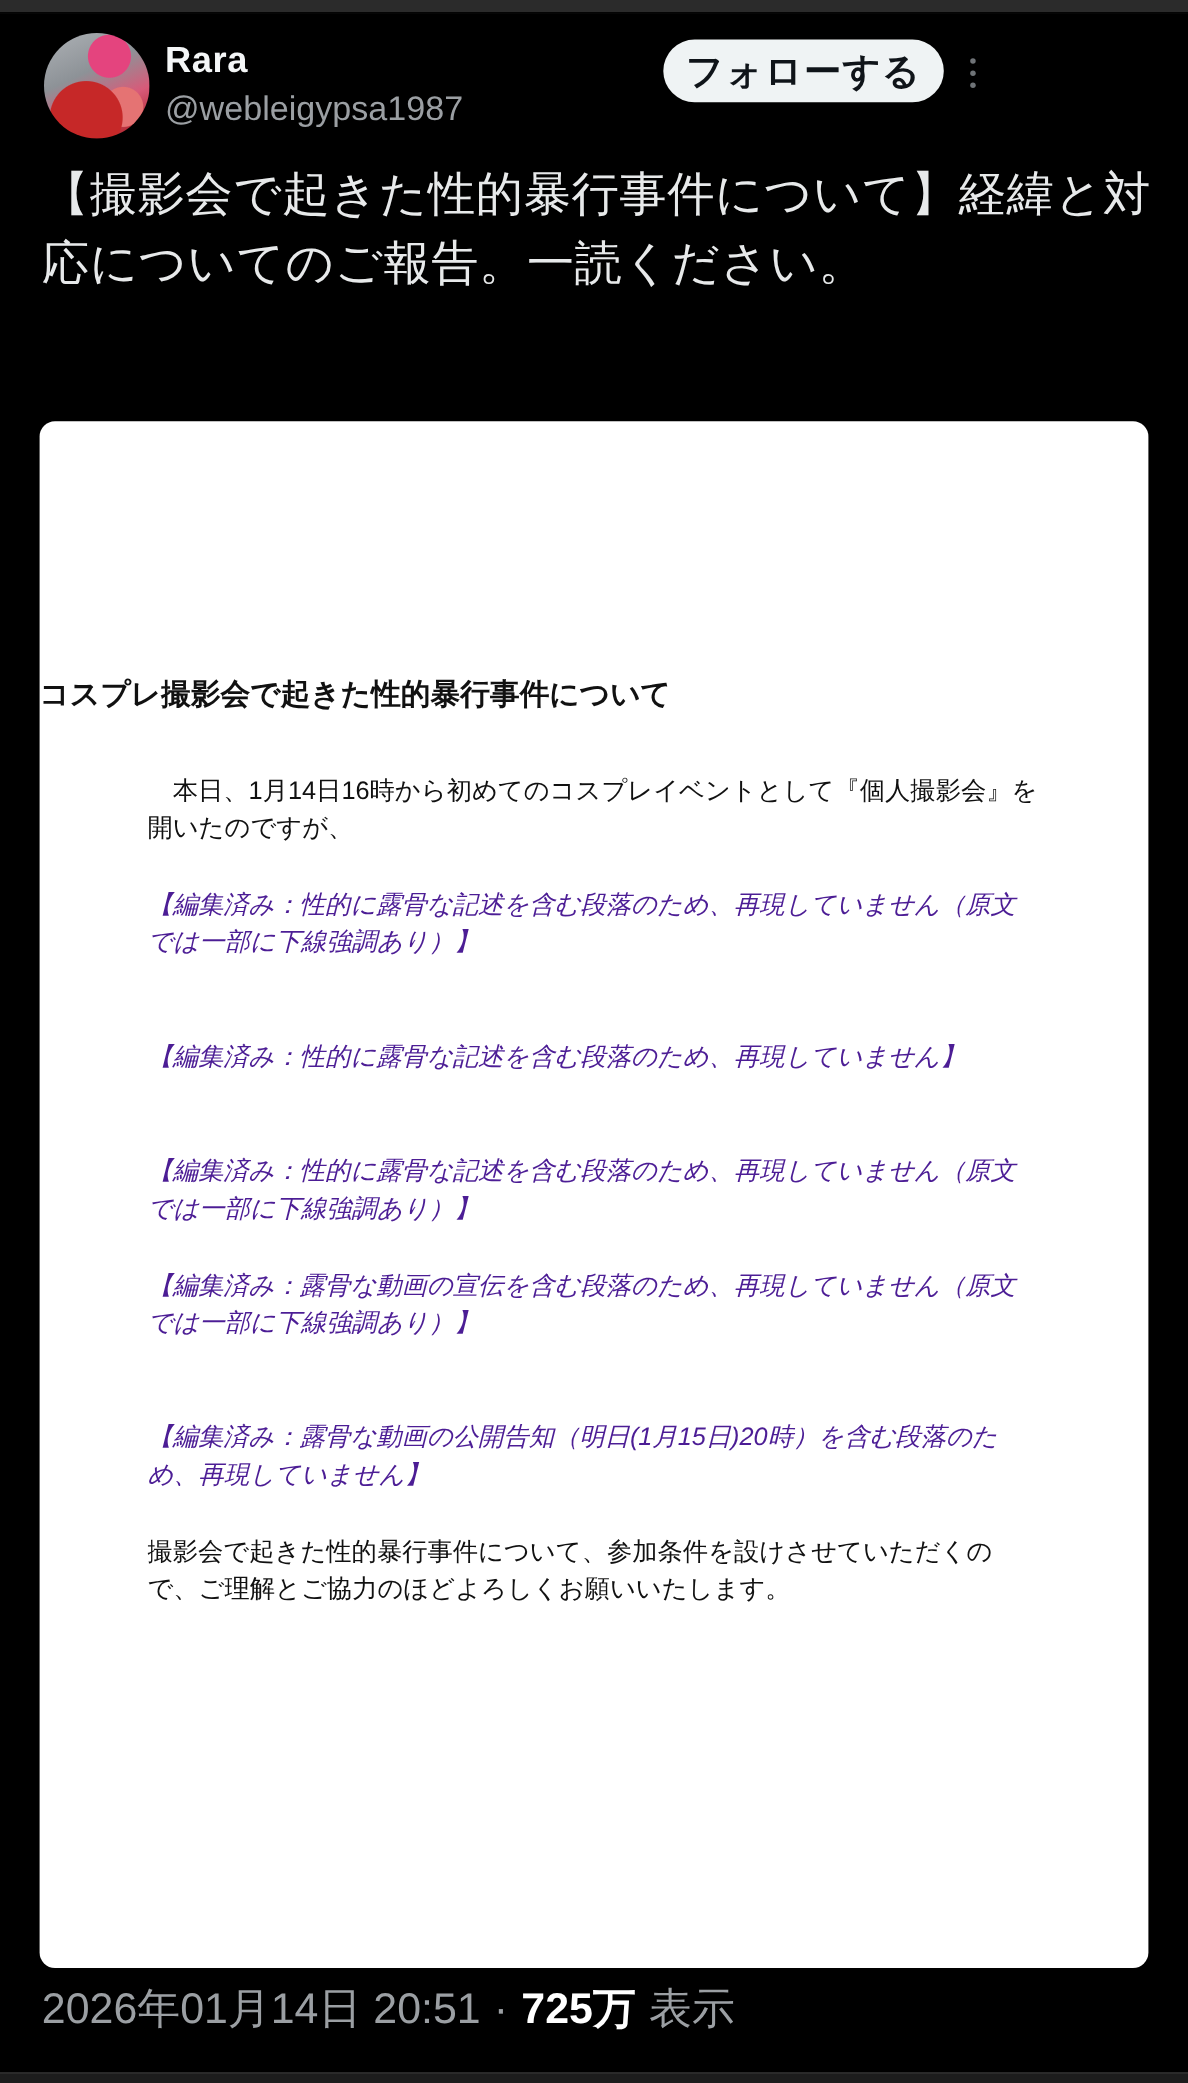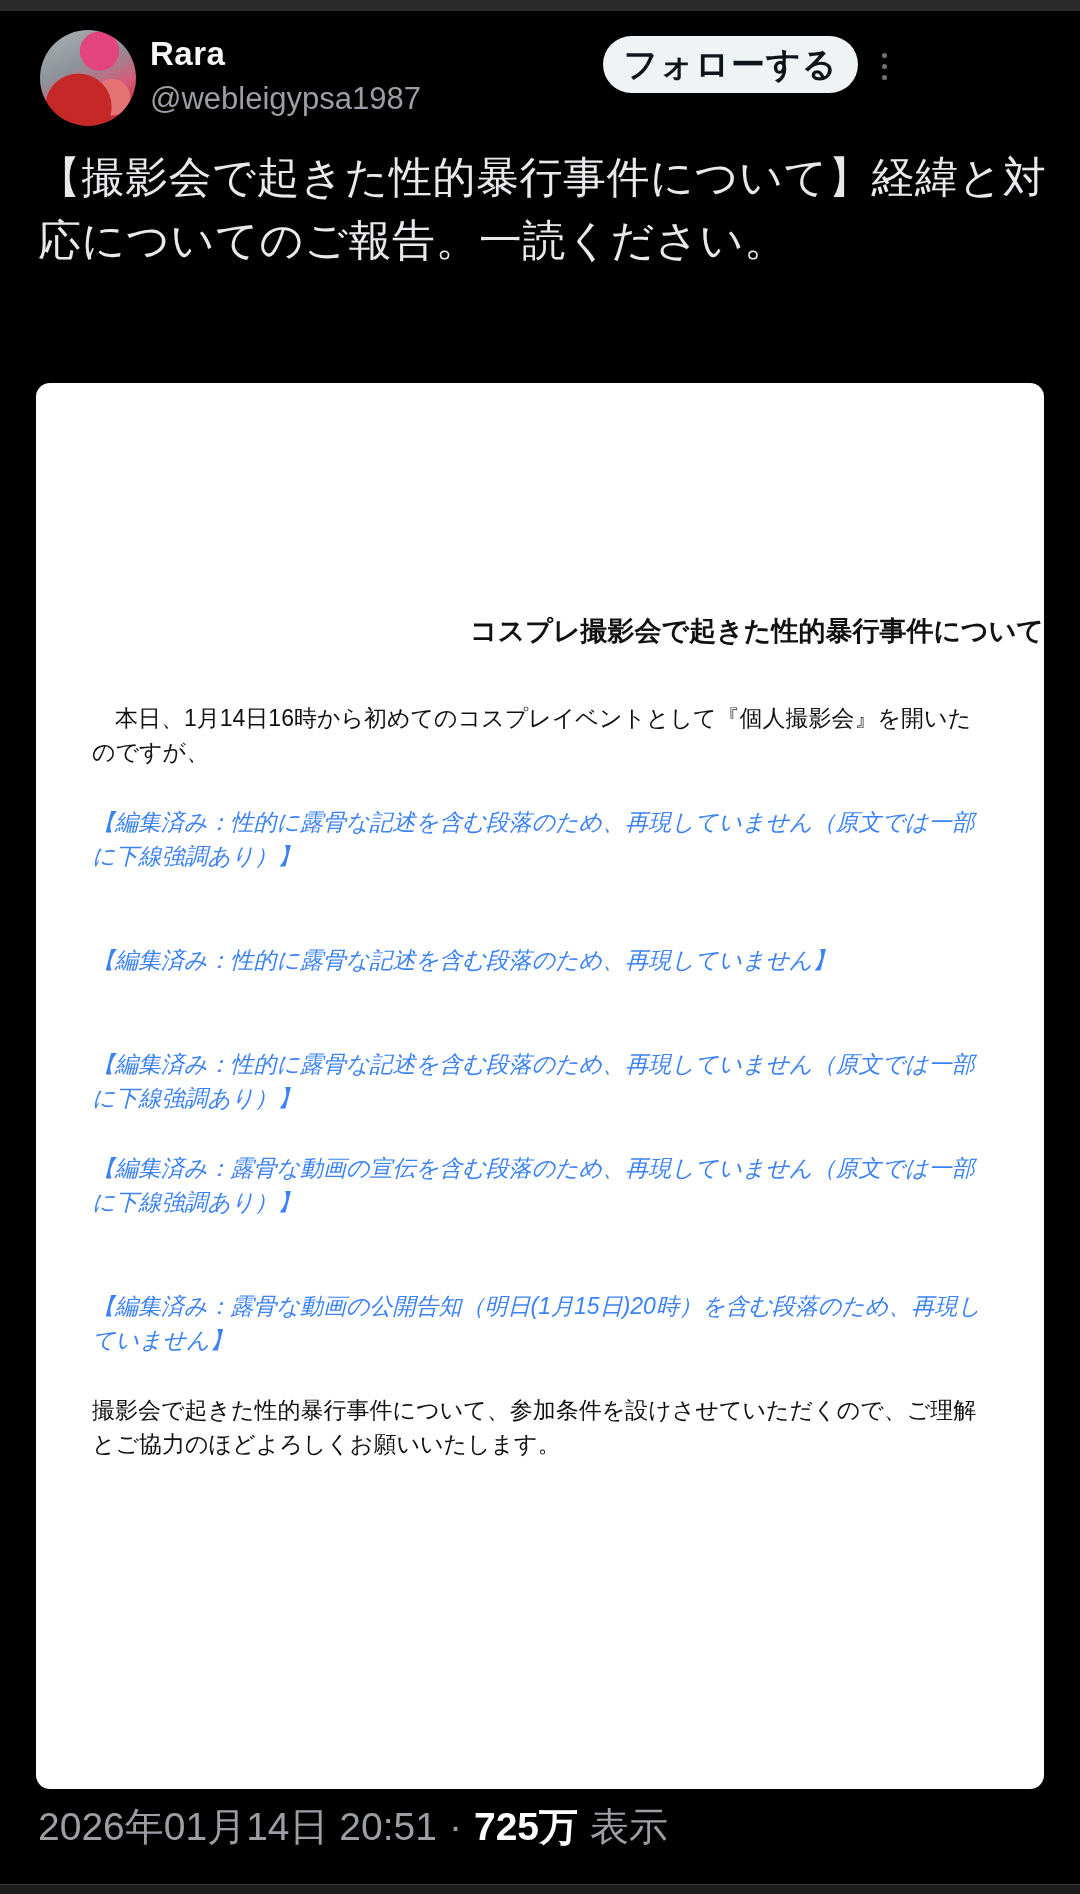--- a/index.html
+++ b/index.html
@@ -60,36 +60,36 @@
     font-size:43px;line-height:63px;color:var(--text-primary);
     letter-spacing:.5px;word-break:break-all;
   }
   
   .card{
     position:absolute;top:383px;left:36px;width:1008px;height:1406px;
     background:var(--card);border-radius:14px;color:#111;cursor:pointer;
     overflow:hidden;
   }
   .doc-title{
-    margin-top:230px;text-align:right;
+    margin-top:230px;text-align:left;
     font-size:27px;font-weight:700;color:#111;
   }
   .doc-body{
-    margin-top:52px;padding:0 56px;
+    margin-top:52px;padding:0 98px;
     font-size:23px;line-height:34px;color:#111;
   }
   .doc-body p{margin-bottom:36px;word-break:break-all;}
   .p1{min-height:68px;}
   .p2{min-height:102px;}
   .p3{min-height:68px;}
   .p4{min-height:68px;}
   .p5{min-height:102px;}
   .p6{min-height:68px;}
   .p7{min-height:68px;margin-top:6px;}
-  .redacted{color:#3b82f6;font-style:italic;}
+  .redacted{color:#4c1d95;font-style:italic;}
   .doc-sign{
     position:absolute;right:120px;bottom:160px;text-align:center;
     font-size:23px;line-height:38px;color:#111;
   }
   
   .footer{
     position:absolute;top:1800px;left:38px;width:1010px;
     font-size:39px;line-height:54px;color:var(--text-secondary);
     display:flex;align-items:baseline;gap:12px;
   }

